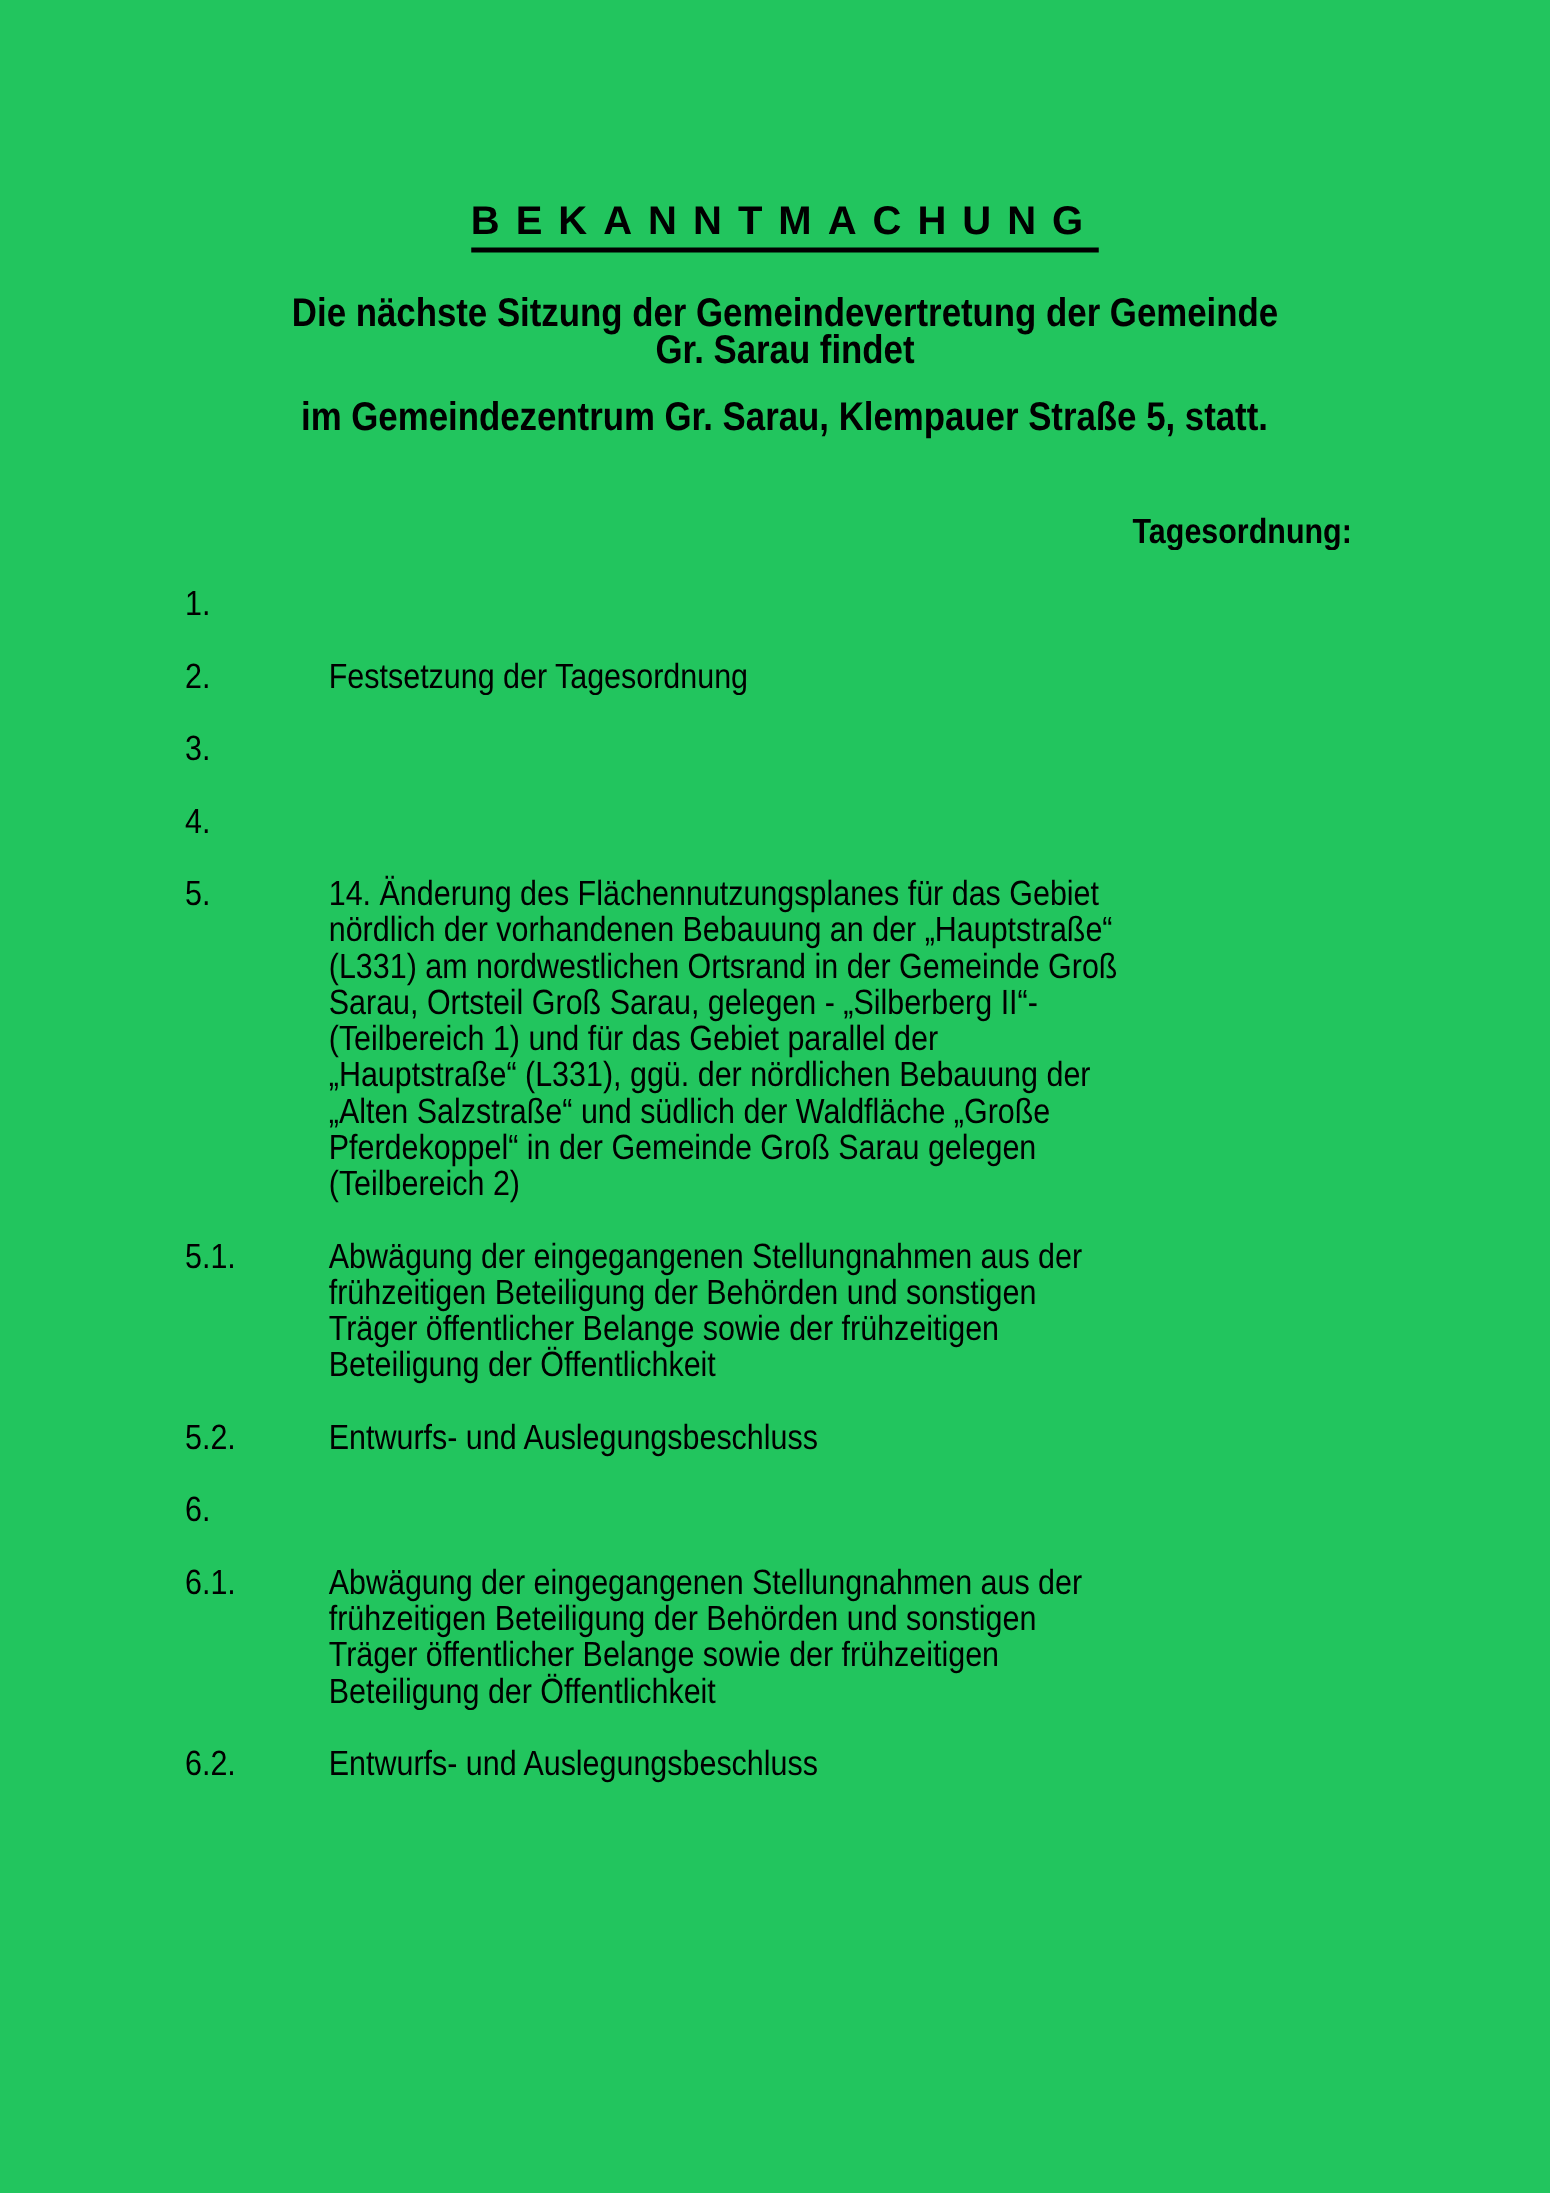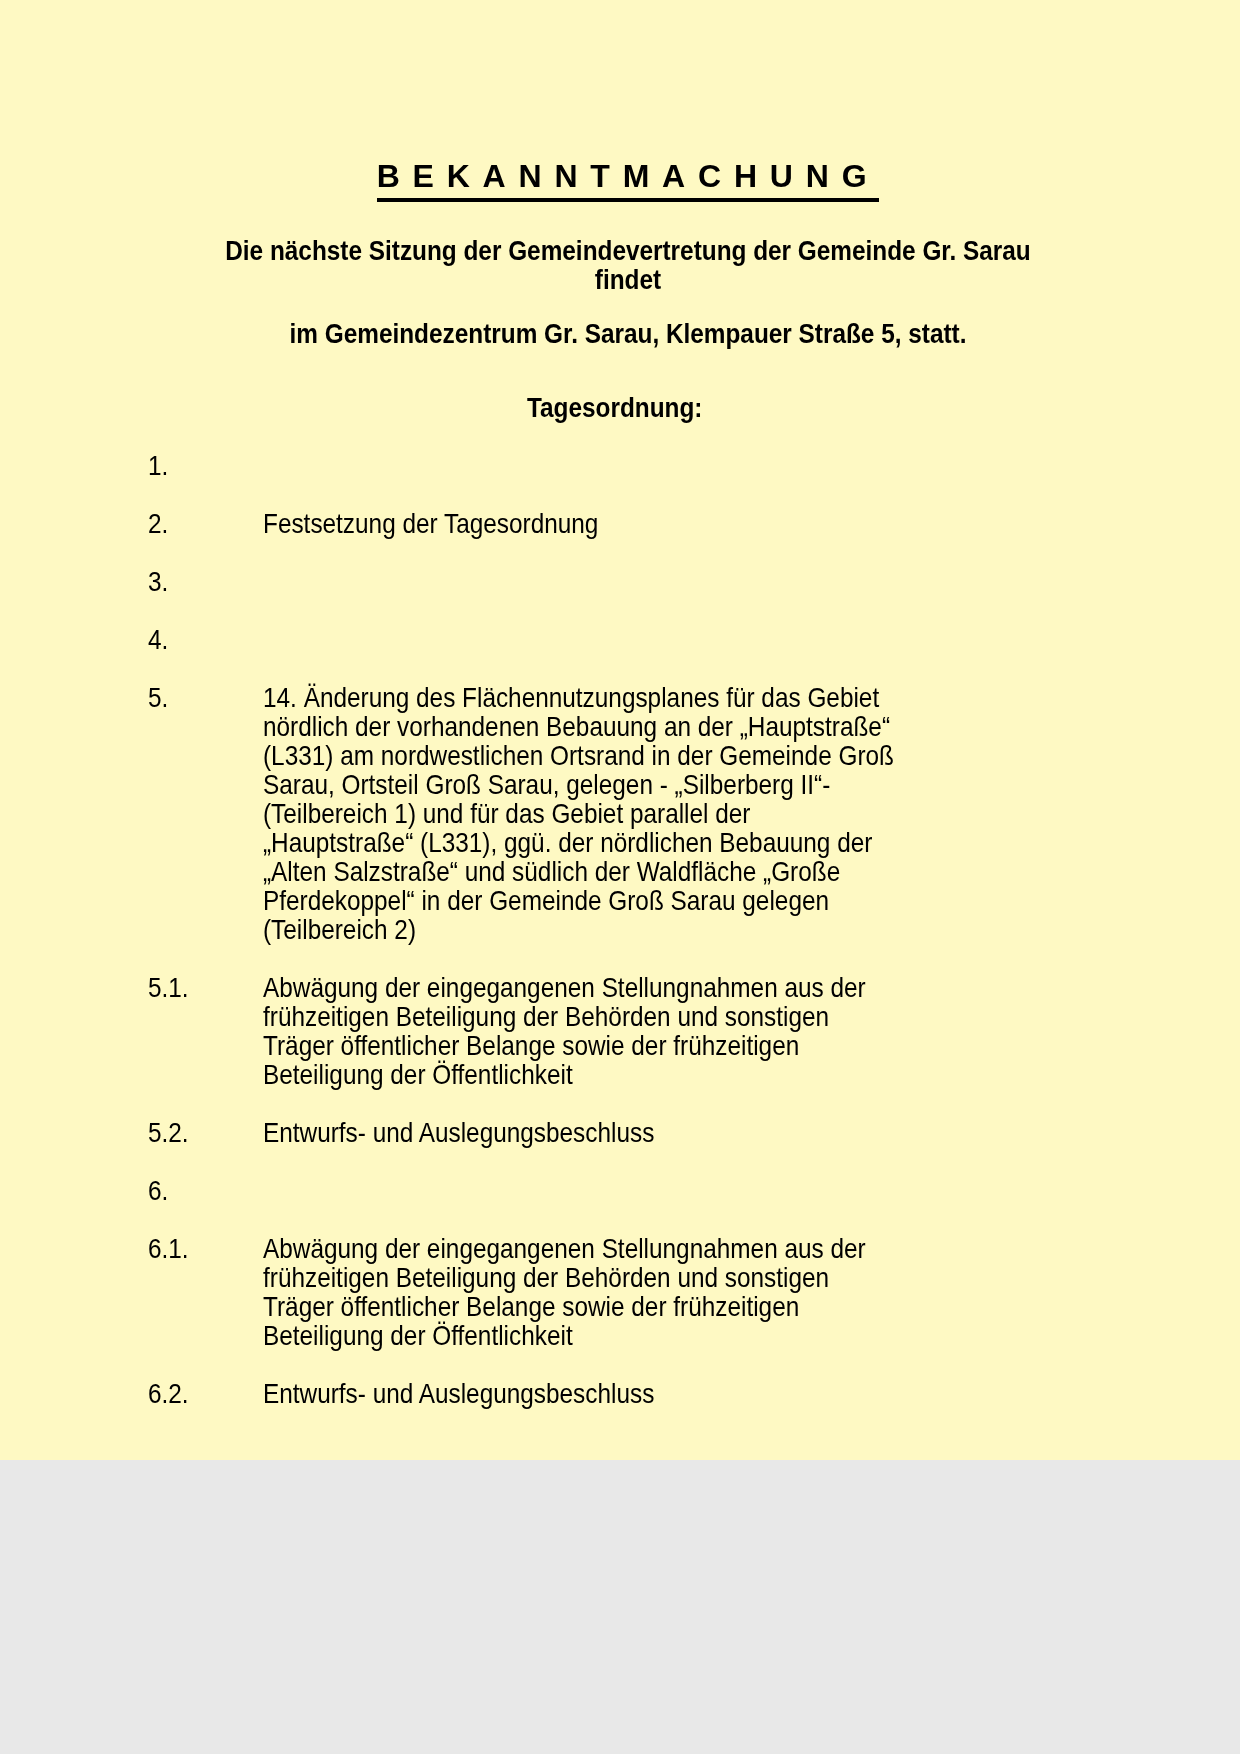--- a/index.html
+++ b/index.html
@@ -1,20 +1,20 @@
 <!DOCTYPE html>
 <html lang="de"><head>
 <meta charset="utf-8">
 <style>
   html, body { margin: 0; padding: 0; background: #e8e8e8; }
   .page {
     width: 1240px;
-    height: 1460px;
+    height: 1754px;
     margin: 0 auto;
-    background: #fef9c3;
+    background: #22c55e;
     color: #000000;
     font-family: "Liberation Sans", "DejaVu Sans", sans-serif;
     overflow: hidden;
     box-sizing: border-box;
   }
   .content {
     padding: 158px 132px 0 148px; 
   }
   
   .cond   { display: inline-block; transform: scaleX(0.87); transform-origin: 0 50%; }
@@ -29,32 +29,32 @@
     letter-spacing: 0.40em;
   }
   .title .title-underline {
     border-bottom: 4px solid #000;
     padding-bottom: 4px;
   }
   .hdr {
     margin: 25px 0 0 0;
     text-align: center;
     font-weight: bold;
-    font-size: 28px;
+    font-size: 32px;
     line-height: 29px;
   }
   .hdr-first { margin-top: 42px; }
   .u3 { border-bottom: 3px solid #000; padding-bottom: 2px; }
 
   .agenda-heading {
-    margin: 45px 0 29px 0;
+    margin: 62px 0 29px 0;
     font-size: 28px;
     line-height: 29px;
     font-weight: bold;
-    text-align: center;
+    text-align: right;
   }
   .agenda { }
   .item {
     display: flex;
     align-items: flex-start;
     font-size: 28px;
     line-height: 29px;
     margin: 0 0 29px 0;
   }
   .item .num { flex: 0 0 115px; width: 115px; }

